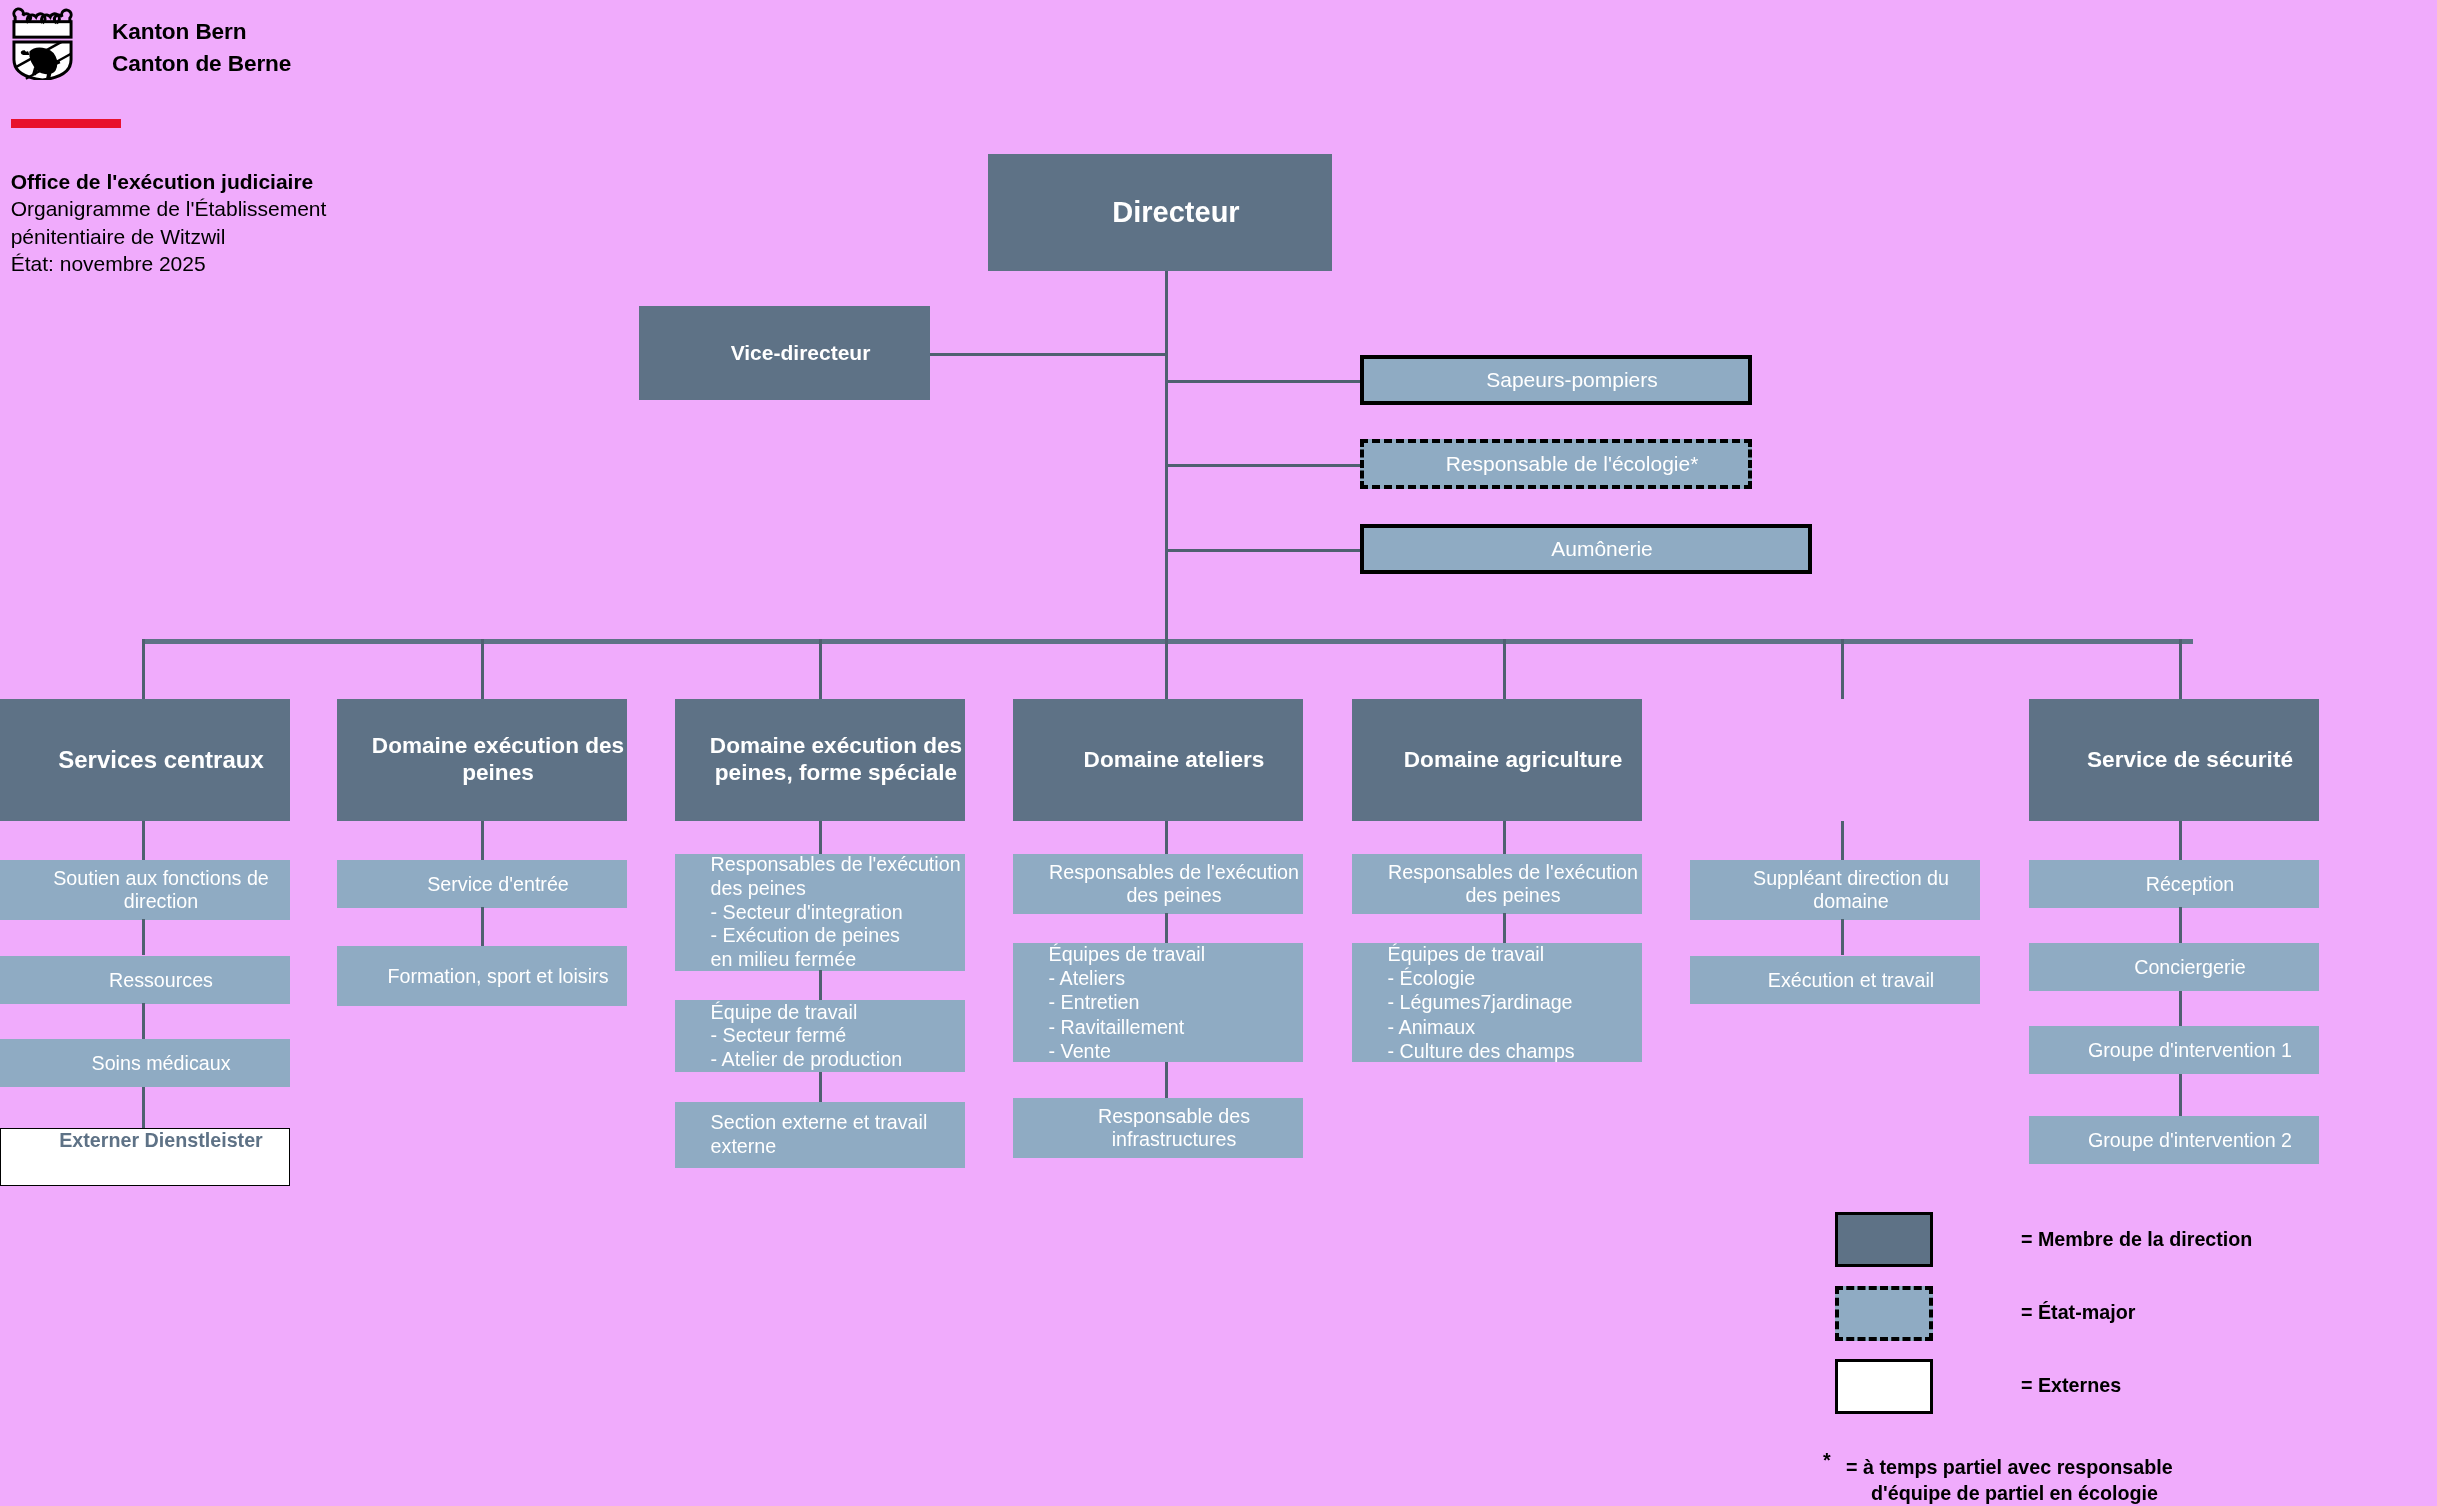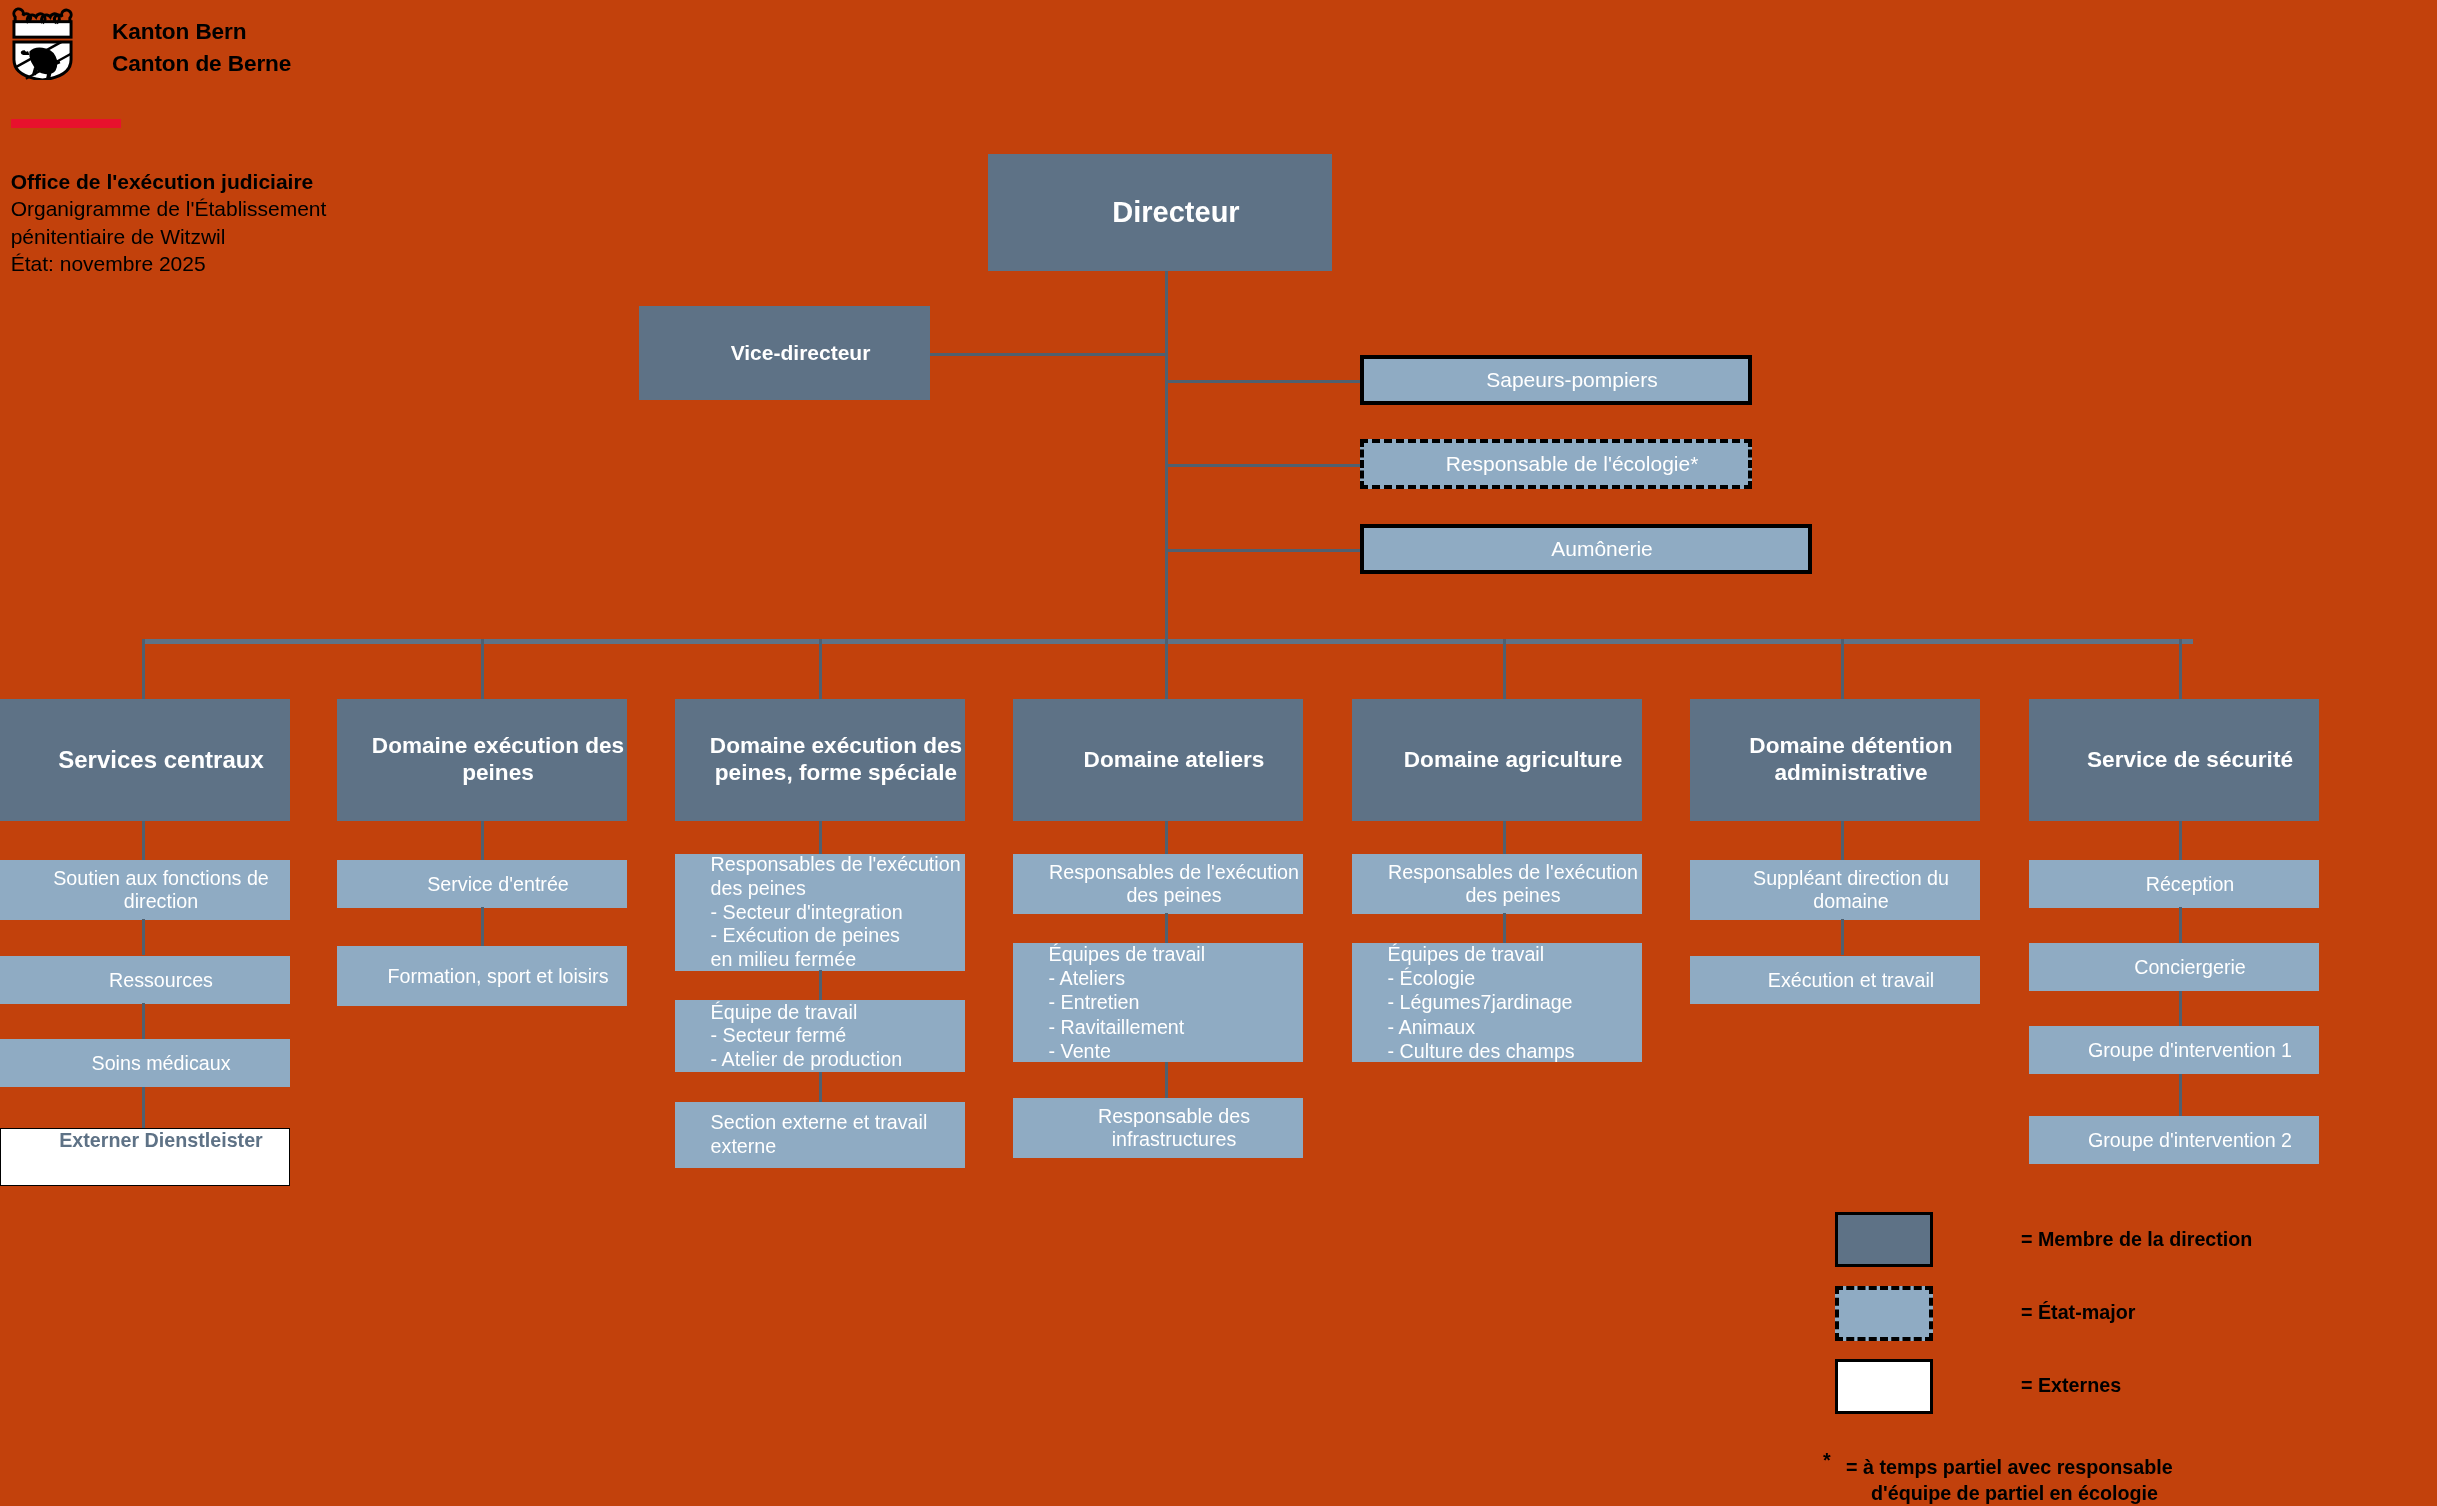--- a/index.html
+++ b/index.html
@@ -5,21 +5,21 @@
 <style>
   html,body{margin:0;padding:0;background:#ffffff;}
   body{
     font-family:"Liberation Sans", sans-serif;
     -webkit-font-smoothing:antialiased;
   }
   #canvas{
     position:relative;
     width:2438px;
     height:1506px;
-    background:#c2410c;
+    background:#f0abfc;
     overflow:hidden;
   }
   
   #crest{position:absolute;left:8.3px;top:4.8px;width:69px;height:75px;}
   #kanton-label{
     position:absolute;left:112px;top:15.5px;
     font-size:22.6px;font-weight:bold;color:#000;line-height:1.42;
     letter-spacing:-0.1px;
   }
   #red-bar{position:absolute;left:10.7px;top:119px;width:110px;height:9px;background:#E8112D;}
@@ -232,23 +232,20 @@
   <div class="vline" style="left:1503px;top:913px;height:30px;"></div>
   <div class="box light left" style="left:1352px;top:943px;width:290px;height:119px;font-size:19.7px;line-height:1.22;padding:2.4px 3.6px;white-space:pre-line;">
     <span class="t">Équipes de travail
 - Écologie
 - Légumes7jardinage
 - Animaux
 - Culture des champs</span>
   </div>
 
   <div class="vline" style="left:1841px;top:639px;height:60px;"></div>
-  <div class="box dark" style="left:1690px;top:699px;width:290px;height:122px;font-size:22.6px;line-height:1.18;">
-    <span class="t">Domaine détention administrative</span>
-  </div>
   <div class="vline" style="left:1841px;top:821px;height:39px;"></div>
   <div class="box light" style="left:1690px;top:860px;width:290px;height:60px;font-size:19.7px;line-height:1.16;">
     <span class="t">Suppléant direction du domaine</span>
   </div>
   <div class="vline" style="left:1841px;top:919px;height:36px;"></div>
   <div class="box light" style="left:1690px;top:956px;width:290px;height:48px;font-size:19.7px;">
     <span class="t">Exécution et travail</span>
   </div>
 
   <div class="vline" style="left:2179px;top:639px;height:60px;"></div>

